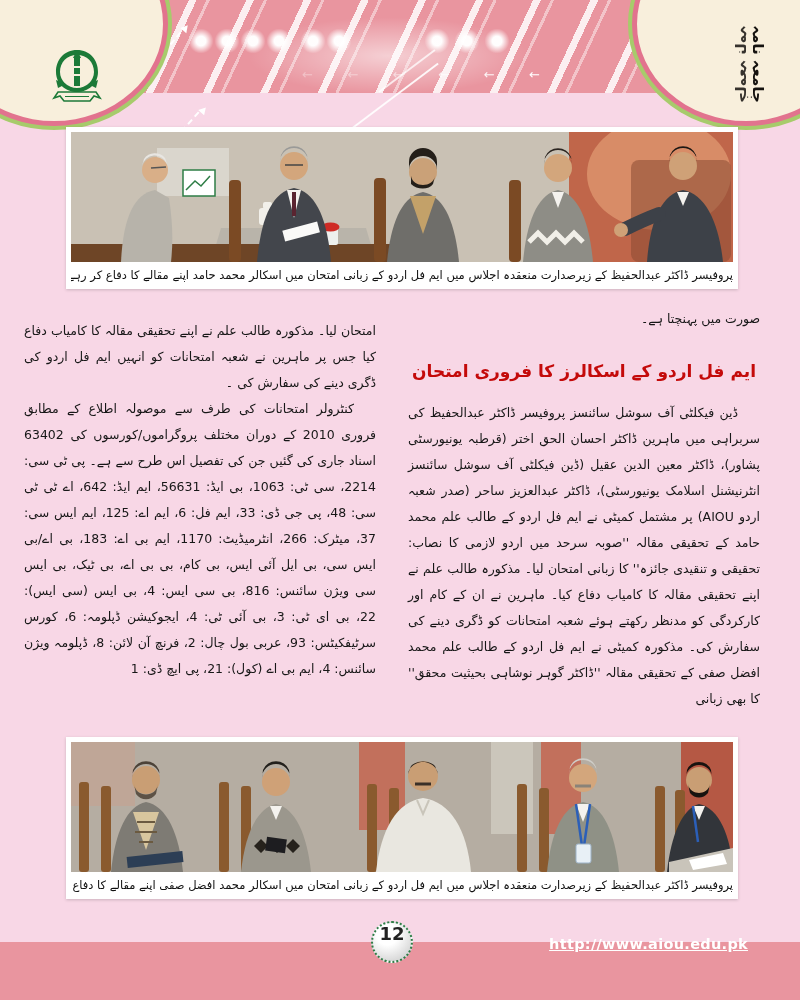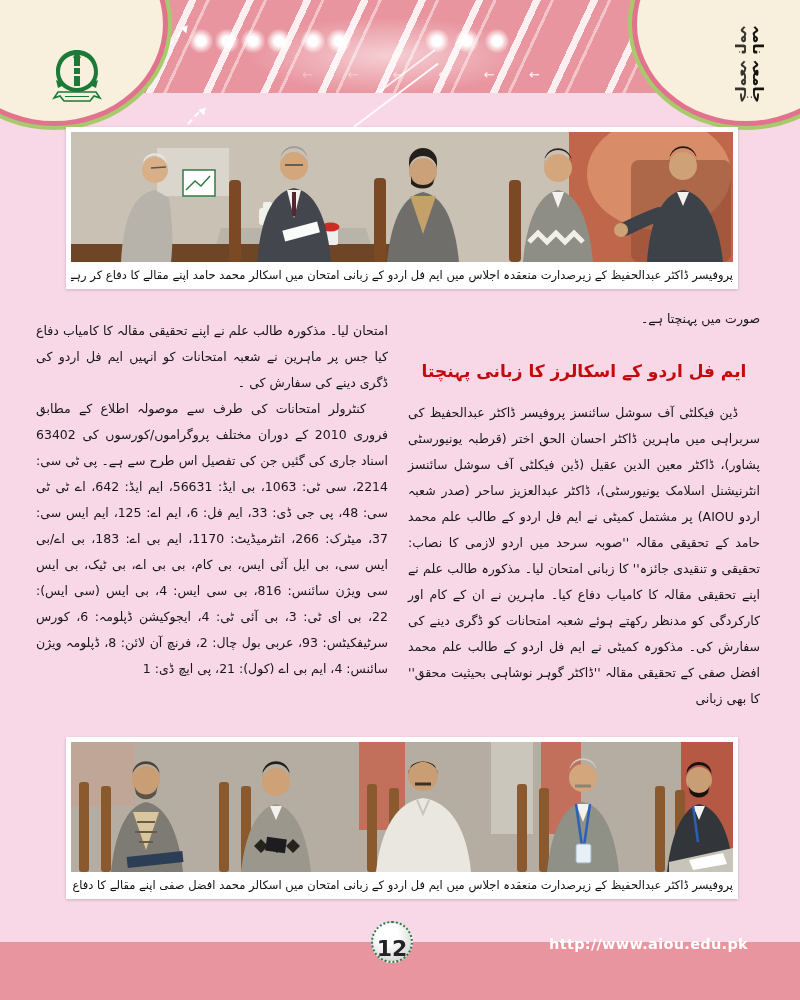--- a/index.html
+++ b/index.html
@@ -52,33 +52,33 @@
   #bottom-photo-frame{top:737px;}
   .photo-frame svg{display:block;}
   .photo-caption{height:27px;line-height:26px;text-align:center;font-size:11.5px;
     color:#101010;direction:rtl;white-space:nowrap;overflow:hidden;}
   
   .col{position:absolute;width:352px;direction:rtl;color:#171717;
     font-size:12.5px;text-align:justify;z-index:1;}
   .col p{margin:0;line-height:26px;}
   .col p.indent{text-indent:22px;}
   #col-right{left:408px;top:306px;}
-  #col-left{left:36px;top:318px;}
+  #col-left{left:24px;top:318px;}
   .red-heading{color:#c40a0a;font-weight:bold;text-align:center;line-height:26px;}
   #heading-right{font-size:17px;margin:26px 0 16px 0;}
   #heading-left{font-size:16px;margin:30px 0 12px 0;}
   
   #band-bottom{top:942px;height:58px;}
   #page-badge{position:absolute;left:371px;top:921px;width:42px;height:42px;
     border-radius:50%;border:2px dotted #2e7d46;box-sizing:border-box;
     background:radial-gradient(circle at 38% 30%, #ffffff 0 30%, #dcdcdc 72%, #c3c3c3);
-    display:flex;align-items:flex-end;justify-content:center;
-    font-size:22px;font-weight:bold;color:#222;z-index:4;}
+    display:flex;align-items:flex-start;justify-content:center;
+    font-size:18px;font-weight:bold;color:#222;z-index:4;}
   #site-url{position:absolute;right:52px;top:936px;color:#ffffff;font-weight:bold;
-    font-size:14.5px;letter-spacing:.3px;z-index:4;}
+    font-size:14.5px;letter-spacing:.3px;z-index:4;text-decoration:underline;}
 </style>
 </head>
 <body>
 
 <div id="page">
 
   <div class="band" id="band-top">
     <div id="stripes"></div>
 
     <div class="orb" style="left:188px;top:28px;"></div>
@@ -131,21 +131,21 @@
     </svg>
   </div>
 
   <div id="masthead">
     <div class="calli-line" lang="ur">جامعہ نامہ</div>
     <div class="calli-line mirror" lang="ur" aria-hidden="true">جامعہ نامہ</div>
   </div>
 
   <div class="col" id="col-right" lang="ur">
     <p>صورت میں پہنچتا ہے۔</p>
-    <div class="red-heading" id="heading-right">ایم فل اردو کے اسکالرز کا زبانی پہنچتا</div>
+    <div class="red-heading" id="heading-right">ایم فل اردو کے اسکالرز کا فروری امتحان</div>
     <p class="indent">ڈین فیکلٹی آف سوشل سائنسز پروفیسر ڈاکٹر عبدالحفیظ کی سربراہی میں ماہرین ڈاکٹر احسان الحق اختر (قرطبہ یونیورسٹی پشاور)، ڈاکٹر معین الدین عقیل (ڈین فیکلٹی آف سوشل سائنسز انٹرنیشنل اسلامک یونیورسٹی)، ڈاکٹر عبدالعزیز ساحر (صدر شعبہ اردو AIOU) پر مشتمل کمیٹی نے ایم فل اردو کے طالب علم محمد حامد کے تحقیقی مقالہ ''صوبہ سرحد میں اردو لازمی کا نصاب: تحقیقی و تنقیدی جائزہ'' کا زبانی امتحان لیا۔ مذکورہ طالب علم نے اپنے تحقیقی مقالہ کا کامیاب دفاع کیا۔ ماہرین نے ان کے کام اور کارکردگی کو مدنظر رکھتے ہوئے شعبہ امتحانات کو ڈگری دینے کی سفارش کی۔ مذکورہ کمیٹی نے ایم فل اردو کے طالب علم محمد افضل صفی کے تحقیقی مقالہ ''ڈاکٹر گوہر نوشاہی بحیثیت محقق'' کا بھی زبانی</p>
   </div>
 
   <div class="col" id="col-left" lang="ur">
     <p>امتحان لیا۔ مذکورہ طالب علم نے اپنے تحقیقی مقالہ کا کامیاب دفاع کیا جس پر ماہرین نے شعبہ امتحانات کو انہیں ایم فل اردو کی ڈگری دینے کی سفارش کی ۔</p>
     <p class="indent">کنٹرولر امتحانات کی طرف سے موصولہ اطلاع کے مطابق فروری 2010 کے دوران مختلف پروگراموں/کورسوں کی 63402 اسناد جاری کی گئیں جن کی تفصیل اس طرح سے ہے۔ پی ٹی سی: 2214، سی ٹی: 1063، بی ایڈ: 56631، ایم ایڈ: 642، اے ٹی ٹی سی: 48، پی جی ڈی: 33، ایم فل: 6، ایم اے: 125، ایم ایس سی: 37، میٹرک: 266، انٹرمیڈیٹ: 1170، ایم بی اے: 183، بی اے/بی ایس سی، بی ایل آئی ایس، بی کام، بی بی اے، بی ٹیک، بی ایس سی ویژن سائنس: 816، بی سی ایس: 4، بی ایس (سی ایس): 22، بی ای ٹی: 3، بی آئی ٹی: 4، ایجوکیشن ڈپلومہ: 6، کورس سرٹیفکیٹس: 93، عربی بول چال: 2، فرنچ آن لائن: 8، ڈپلومہ ویژن سائنس: 4، ایم بی اے (کول): 21، پی ایچ ڈی: 1</p>
   </div>
 
   <div class="photo-frame" id="top-photo-frame">
     <svg width="662" height="130" viewBox="0 0 662 130">

